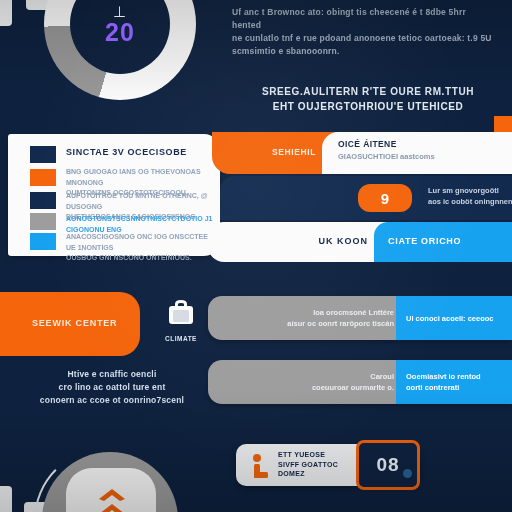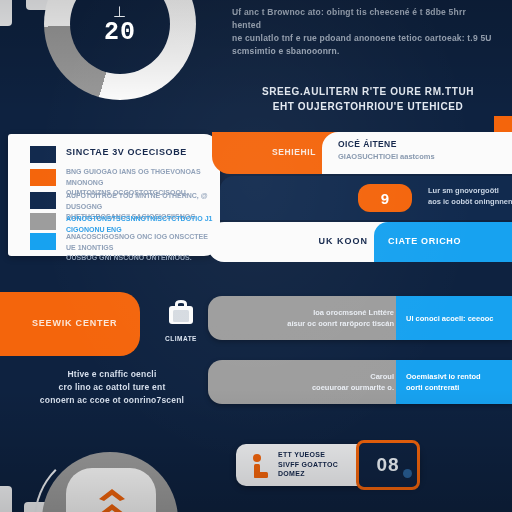--- a/index.html
+++ b/index.html
@@ -26,21 +26,21 @@
   .nub.bl2{left:24px;bottom:0;width:26px;height:10px;border-top-left-radius:4px;}
 
   
   .donut{position:absolute;left:44px;top:-52px;width:152px;height:152px;border-radius:50%;
     background:conic-gradient(from 196deg, #9a9a9a 0deg 72deg, #ffffff 72deg 360deg);
   }
   .donut::after{content:"";position:absolute;inset:26px;border-radius:50%;background:#0e2240;}
   .donut-label{position:absolute;left:44px;top:-52px;width:152px;height:152px;
     display:flex;flex-direction:column;align-items:center;justify-content:center;gap:1px;z-index:3;}
   .donut-glyph{color:#f2f5f8;font-size:15px;letter-spacing:1px;line-height:1;opacity:.92;}
-  .donut-value{color:#ffffff;font-size:25px;font-weight:bold;line-height:1;letter-spacing:1px;font-family:Liberation Mono, monospace;}
+  .donut-value{color:#8b5cf6;font-size:25px;font-weight:bold;line-height:1;letter-spacing:1px;}
 
   
   .hero-copy{position:absolute;left:232px;top:6px;width:262px;}
   .hero-copy p{margin:0;color:#cfd9e6;font-size:8.5px;line-height:13px;letter-spacing:.2px;
     font-weight:bold;opacity:.78;}
   .hero-head{position:absolute;left:240px;top:84px;width:256px;text-align:center;}
   .hero-head div{color:#e7edf5;font-size:10px;font-weight:bold;letter-spacing:.6px;line-height:15px;}
 
   
   .band1{position:absolute;left:0;top:130px;right:0;height:136px;}

